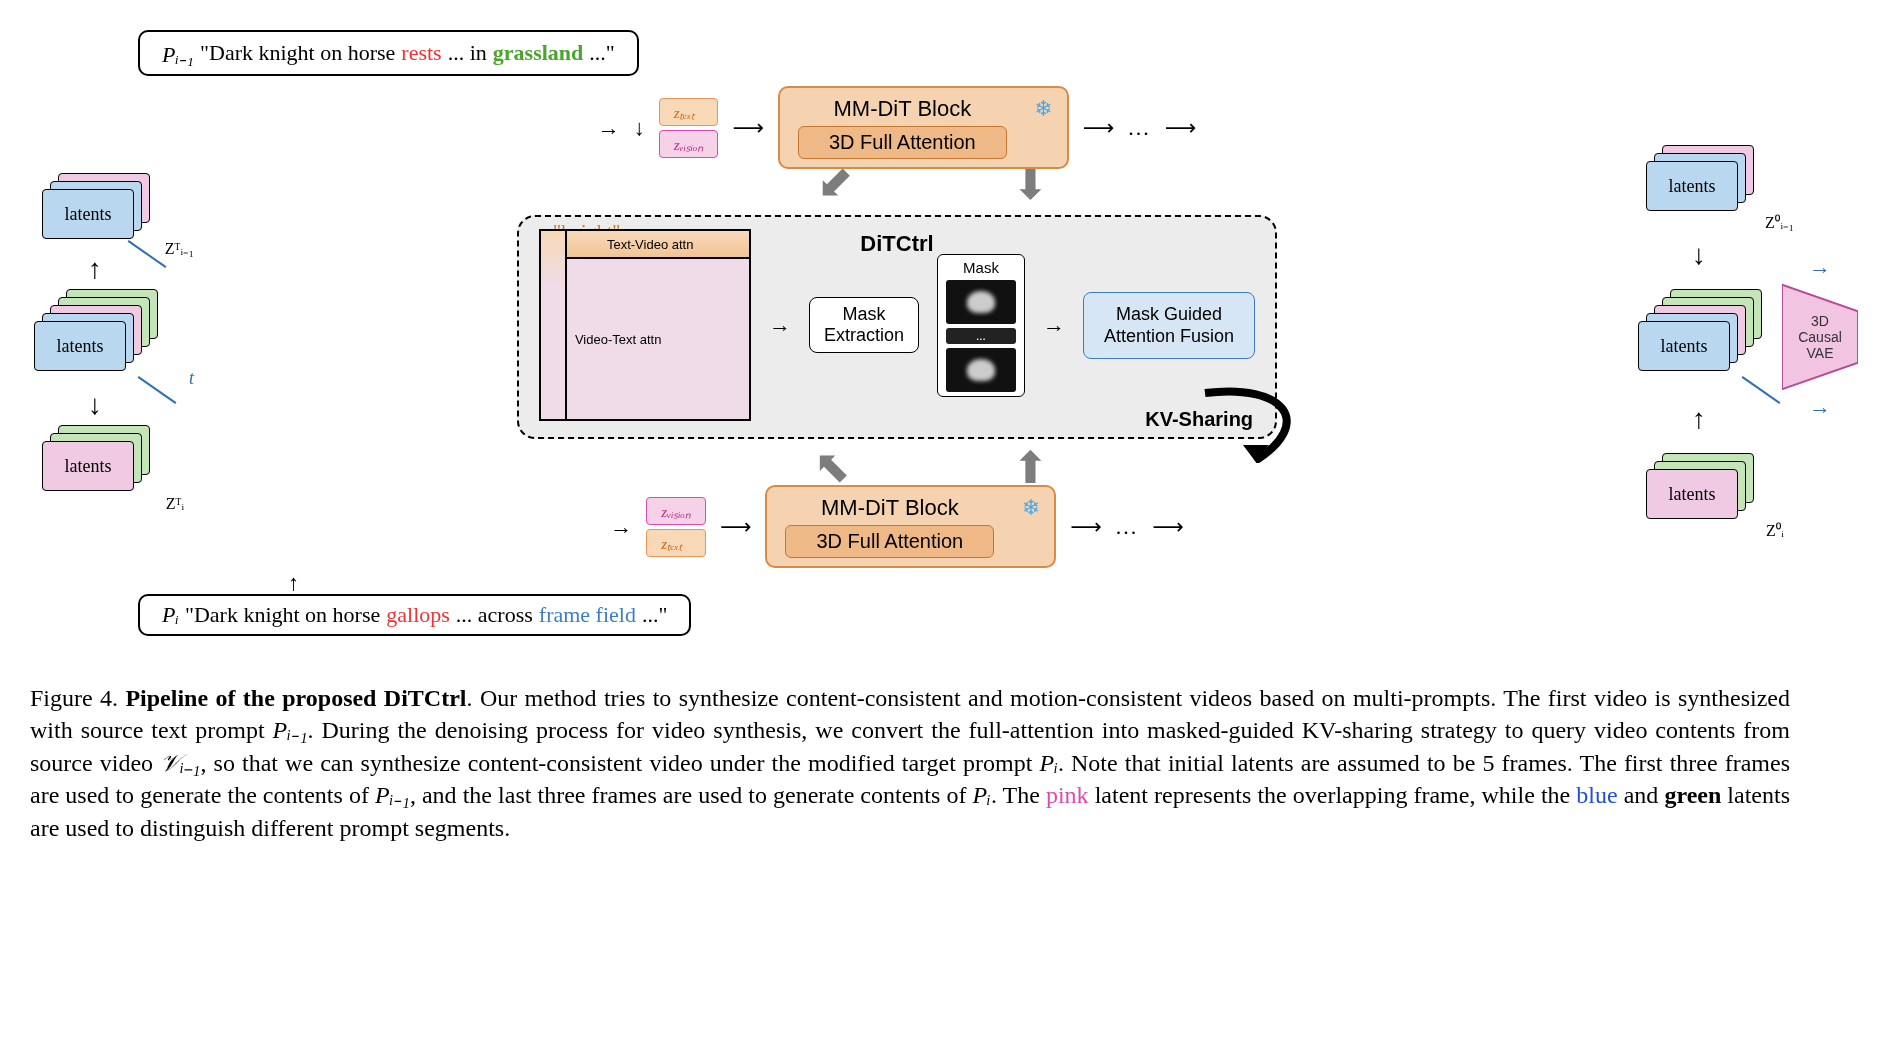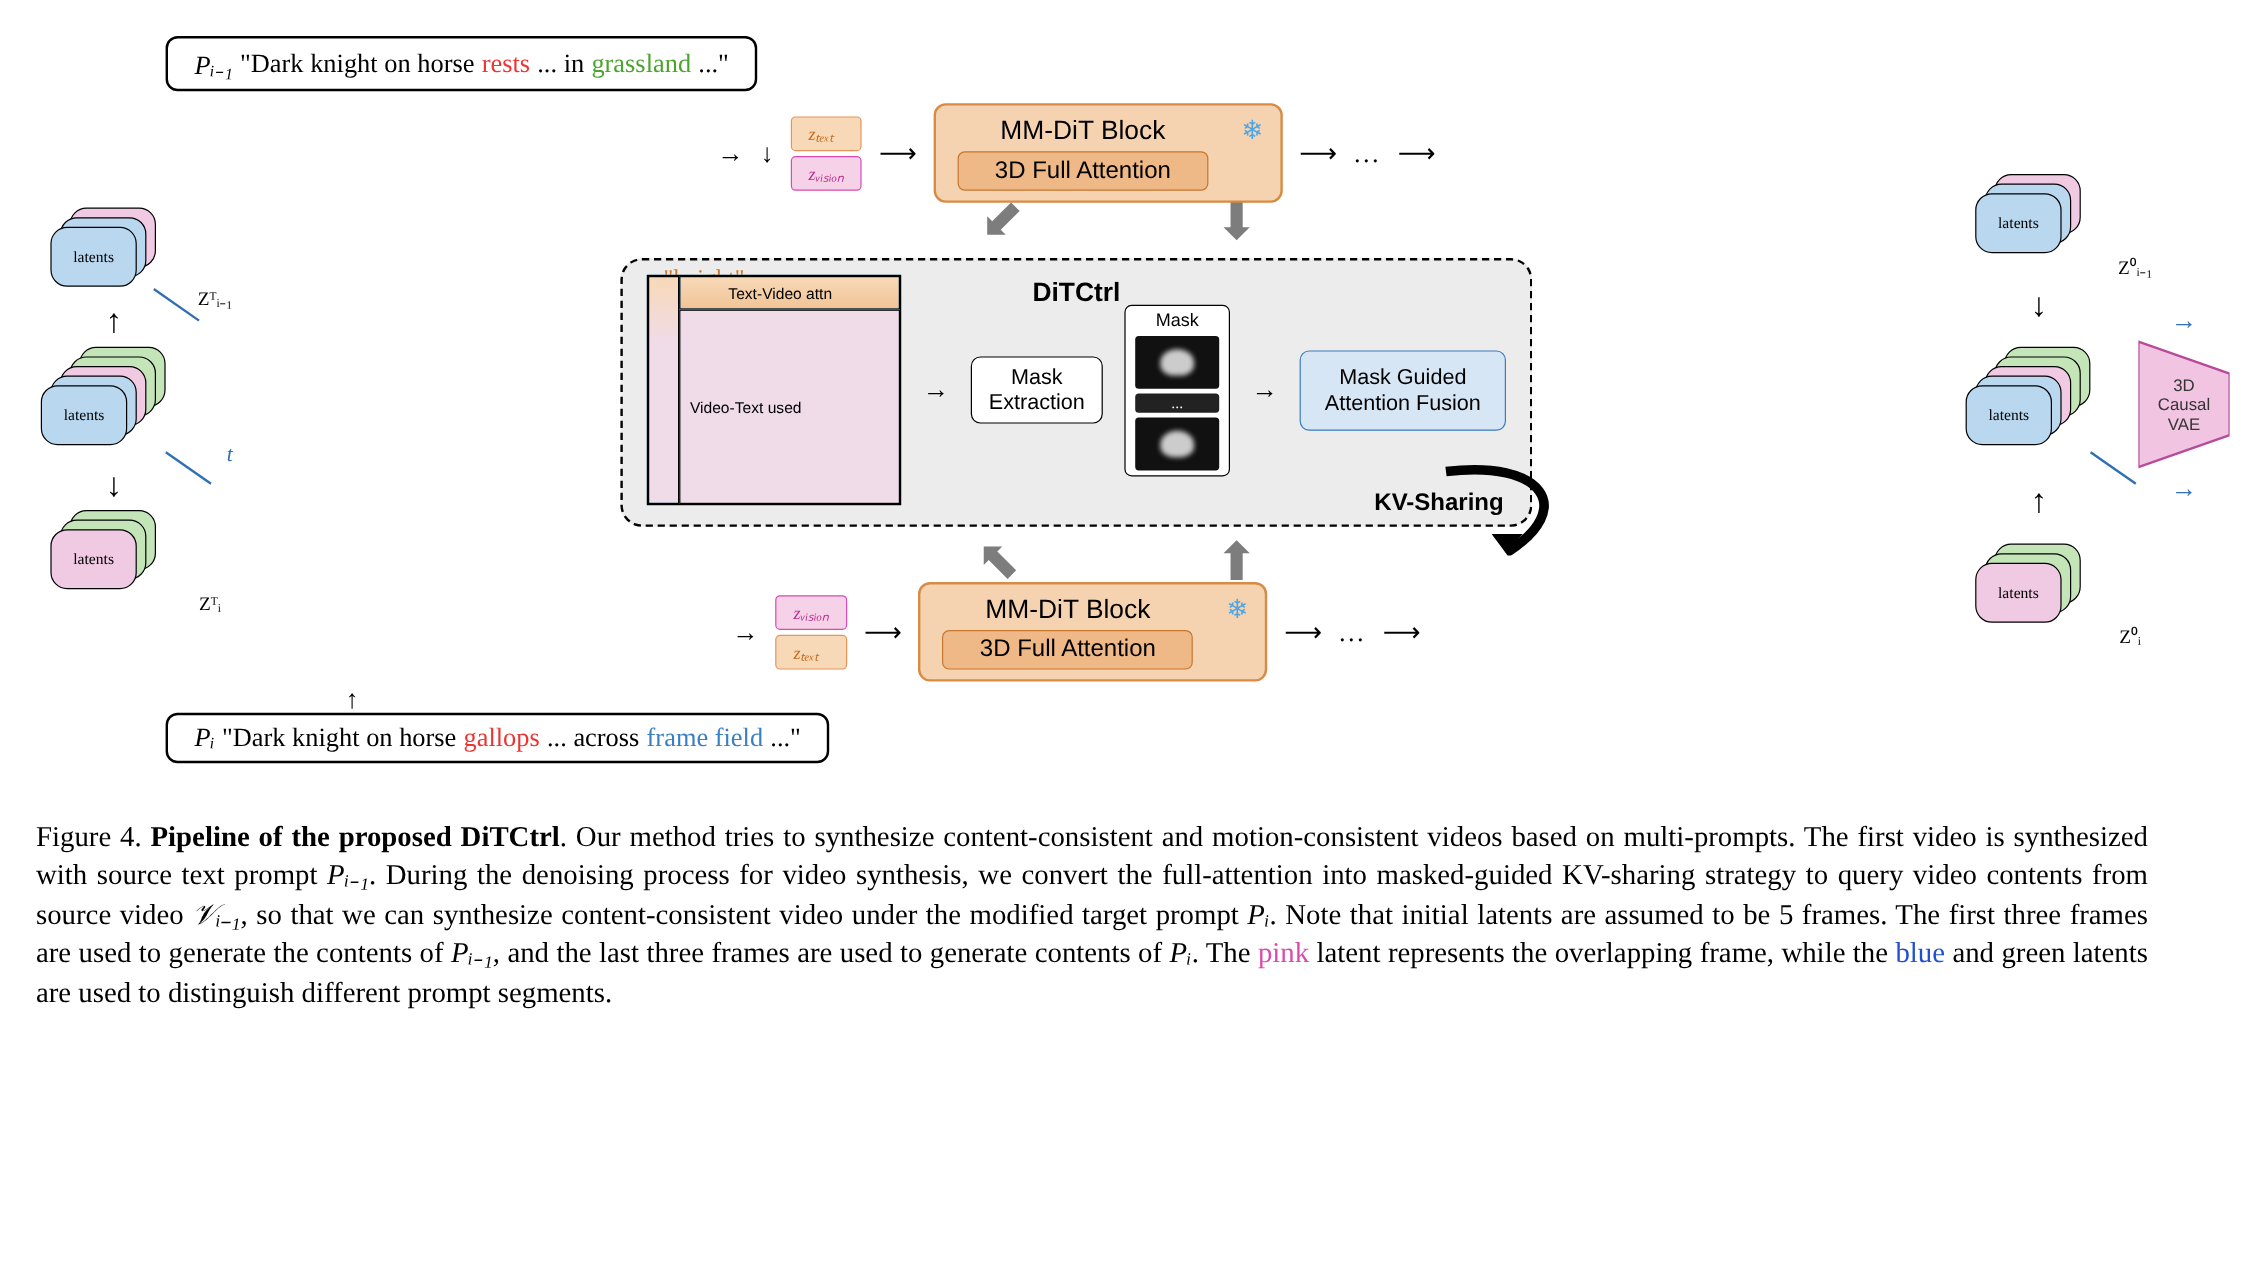--- a/index.html
+++ b/index.html
@@ -29,29 +29,29 @@
     gap: 6px;
     position: relative;
   }
   .stack {
     position: relative;
     width: 110px;
     height: 76px;
   }
   .card {
     position: absolute;
-    width: 72px;
+    width: 92px;
     height: 50px;
     border: 1.5px solid #000;
-    border-radius: 14px;
+    border-radius: 4px;
     box-sizing: border-box;
     display: flex;
     align-items: center;
     justify-content: center;
-    font-size: 13px;
+    font-size: 18px;
     background: #fff;
   }
   .card.blue  { background: #b9d8ef; }
   .card.pink  { background: #f0c9e2; }
   .card.green { background: #c3e5b7; }
   .card.b0 { top:0;  left:18px; }
   .card.b1 { top:8px;left:10px; }
   .card.b2 { top:16px;left:2px; }
   .vert-arrow {
     font-size: 28px;
@@ -74,21 +74,21 @@
     gap: 6px;
     align-items: center;
     margin-bottom: 8px;
     position: relative;
   }
   .prompt::before, .prompt::after {
     
     content:"";
   }
   .red   { color:#e33;font-family:Liberation Serif, serif; }
-  .grn   { color:#4aa52c; }
+  .grn   { color:#4aa52c;font-weight:bold; }
   .blu   { color:#3a7fc4; }
   .pnk   { color:#d94bb0; }
   
   .center-col {
     flex: 1;
     position: relative;
     display: flex;
     flex-direction: column;
     align-items: center;
   }
@@ -387,21 +387,21 @@
         <span class="arrow-thick">⬇</span>
       </div>
 
       <div class="ditctrl">
         <span class="knight-lbl">"knight"</span>
         <span class="ditctrl-title">DiTCtrl</span>
 
         <div class="attn-block">
           <div class="leftstrip"></div>
           <div class="tv">Text-Video attn</div>
-          <div class="vt">Video-Text used</div>
+          <div class="vt">Video-Text attn</div>
         </div>
 
         <span class="arrow-thin">→</span>
 
         <div class="mini-box" style="white-space:pre-line">Mask
 Extraction</div>
 
         <div class="mask-col">
           <div class="lab">Mask</div>
           <div class="thumb"></div>

